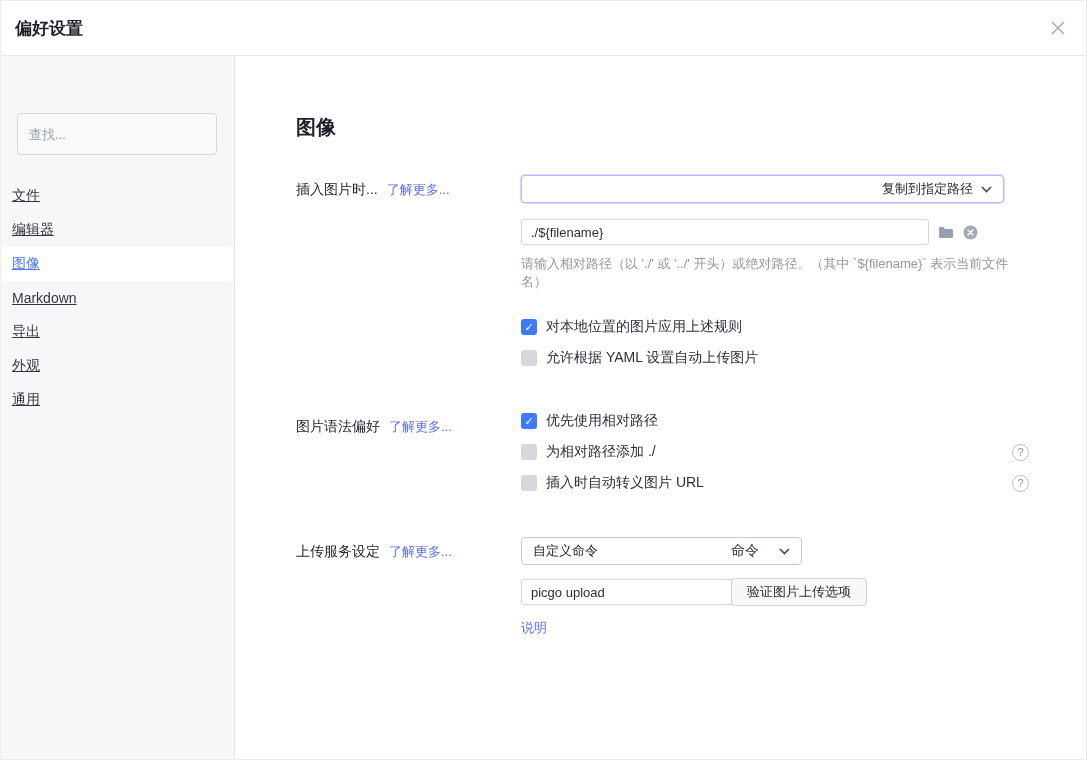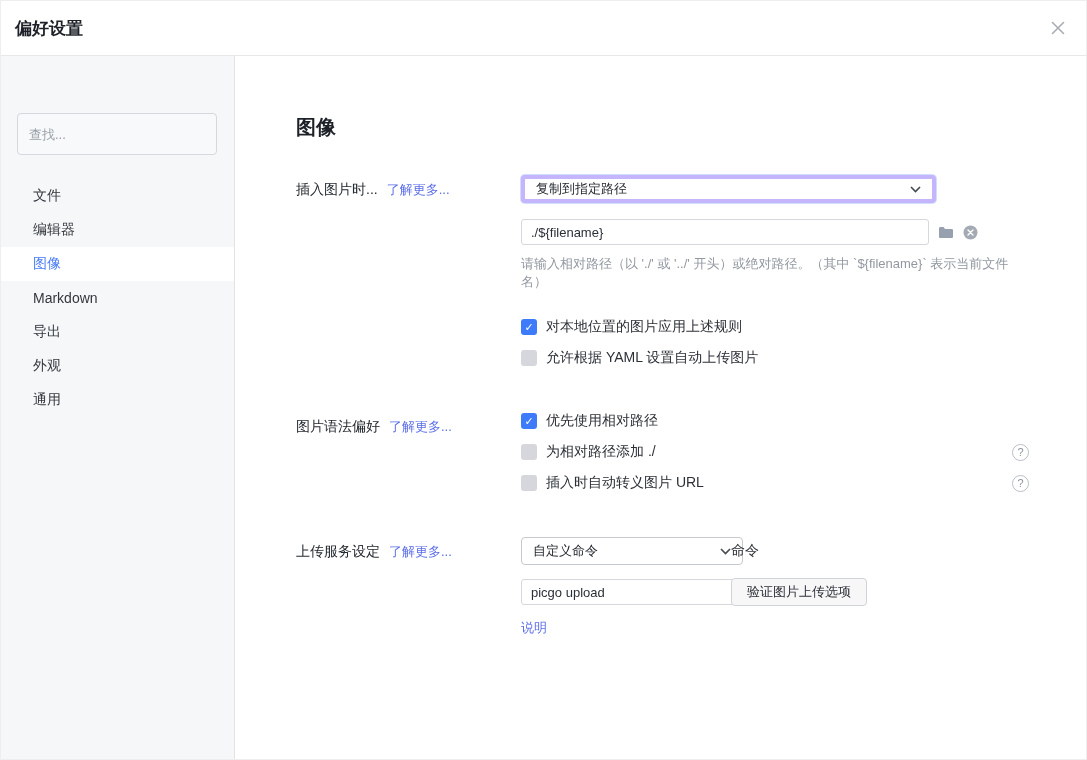--- a/index.html
+++ b/index.html
@@ -13,37 +13,37 @@
   .close-btn { cursor:pointer; display:flex; align-items:center; }
 
   
   .body { flex:1; display:flex; min-height:0; }
 
   
   .sidebar { flex:0 0 234px; width:234px; background:#f6f7f9; border-right:1px solid #e2e3e7; padding-top:19px; }
   .search-wrap { margin:0 17px 24px 16px; }
   .search-input { width:100%; height:42px; border:1px solid #d6d8dd; border-radius:4px; background:#f8f9fa; padding:0 11px; font-size:13px; color:#333; outline:none; font-family:inherit;margin-top:38px; }
   .search-input::placeholder { color:#9aa0a8; }
-  .nav-item { height:34px; display:flex; align-items:center; padding-left:32px; font-size:14px; color:#33373d; cursor:pointer; }
+  .nav-item { height:34px; display:flex; align-items:center; padding-left:11px; font-size:14px; color:#33373d; cursor:pointer;text-decoration:underline; }
   .nav-item.active { background:#ffffff; color:#4a7bf7; }
 
   
   .main { flex:1; min-width:0; padding:0 57px 40px 61px; overflow:auto; }
   .page-title { font-size:20px; font-weight:bold; color:#1d2127; margin:58px 0 34px; }
 
   .form-row { display:flex; margin-bottom:45px; }
   .label-col { flex:0 0 225px; width:225px; padding-top:5px; }
   .row-label { font-size:14px; font-weight:normal; color:#24292f; margin-right:9px; }
   .link { font-size:13px; color:#5b6ee8; text-decoration:none; cursor:pointer; }
   .controls-col { flex:1; min-width:0; }
 
   
   .select { display:flex; align-items:center; justify-content:space-between; border:1px solid #c6c9d0; border-radius:4px; background:#fff; height:28px; padding:0 11px; font-size:13px; color:#25292f; cursor:pointer; }
-  .select-lg { width:415px; border:4px solid #c4b5fd; box-shadow:0 0 0 1px rgba(74,123,247,.25); }
-  .select-sm { width:222px; }
+  .select-lg { width:483px; border:1px solid #c4b5fd; box-shadow:0 0 0 1px rgba(74,123,247,.25);justify-content:flex-end; }
+  .select-sm { width:281px; }
   .chev { flex:0 0 auto; margin-left:8px; }
 
   
   .text-input { border:1px solid #d6d8dd; border-radius:3px; height:26px; padding:0 9px; font-size:13px; color:#2b2f36; outline:none; background:#fff; font-family:inherit; }
   .path-row { display:flex; align-items:center; gap:9px; margin-top:16px; }
   .path-input { width:408px; }
   .icon-btn { display:flex; align-items:center; cursor:pointer; }
 
   .hint { font-size:13px; color:#9298a1; margin-top:10px; }
 

